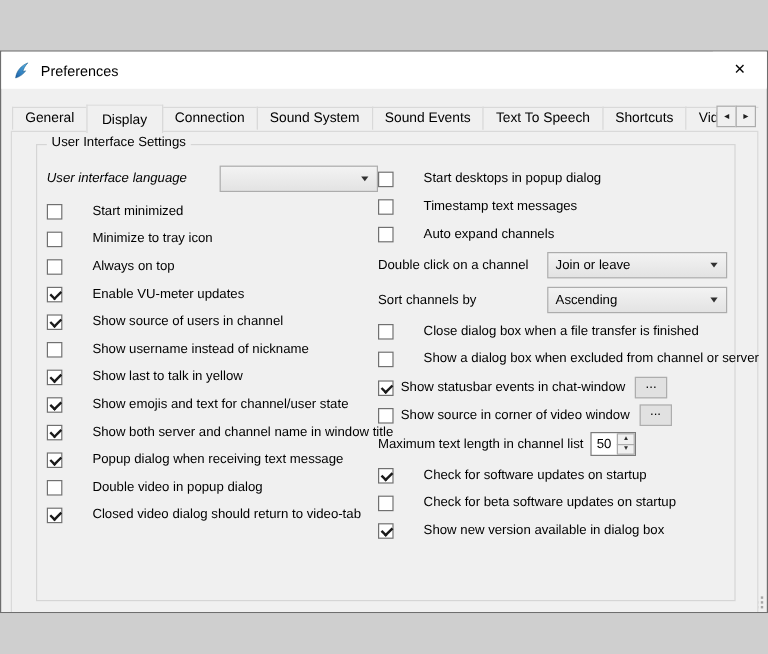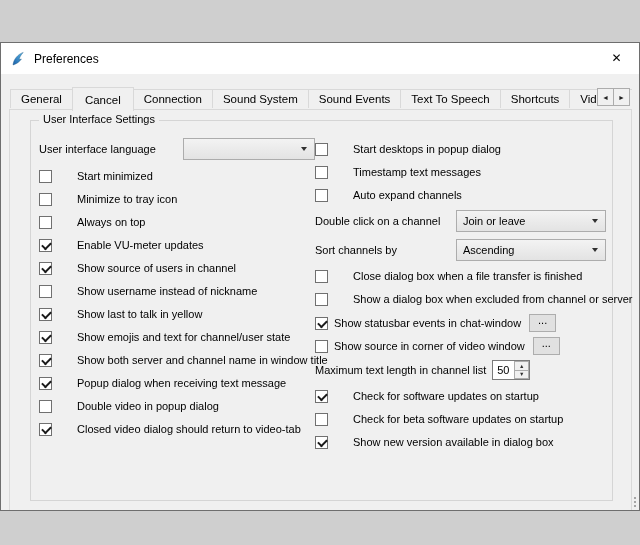--- a/index.html
+++ b/index.html
@@ -53,21 +53,21 @@
   .cb.checked::after {
     content:""; position:absolute; left:2px; top:2px; width:7px; height:4px;
     border-left:2px solid #1a1a1a; border-bottom:2px solid #1a1a1a; transform:rotate(-45deg);
   }
   .combo {
     height:22px; border:1px solid #acacac;
     background:linear-gradient(#f3f3f3,#e3e3e3);
     display:flex; align-items:center; padding-left:6px; cursor:default;
   }
   .combo .arrow { margin-left:auto; margin-right:7px; width:0; height:0; border-left:3.5px solid transparent; border-right:3.5px solid transparent; border-top:4px solid #303030; }
-  .lang-row { margin-bottom:8px; height:22px; }
+  .lang-row { margin-bottom:8px; height:22px;font-style:italic; }
   .lang-combo { width:132px; margin-left:auto; }
   .combo-row-r { justify-content:space-between; margin:2px 0 7px 0; height:22px; }
   .combo-r { width:150px; flex:none; }
   .cb-btn-row { margin-bottom:5px; height:18px; cursor:default; }
   .dots-btn {
     margin-left:8px; width:27px; height:18px; background:#e1e1e1; border:1px solid #adadad;
     display:flex; align-items:flex-start; justify-content:center; line-height:10px; font-size:11px; cursor:default;
   }
   .spin-row { margin:3px 0 8px 0; height:20px; }
   .spin { display:flex; margin-left:6px; height:20px; border:1px solid #7a7a7a; background:#fff; }
@@ -106,21 +106,21 @@
     <span class="close-btn">
       <span>✕</span>
     </span>
   </div>
 
   <div class="tabs">
     <div class="tab">
         <span>General</span>
       </div>
     <div class="tab selected">
-        <span>Cancel</span>
+        <span>Display</span>
       </div>
     <div class="tab">
         <span>Connection</span>
       </div>
     <div class="tab">
         <span>Sound System</span>
       </div>
     <div class="tab">
         <span>Sound Events</span>
       </div>

